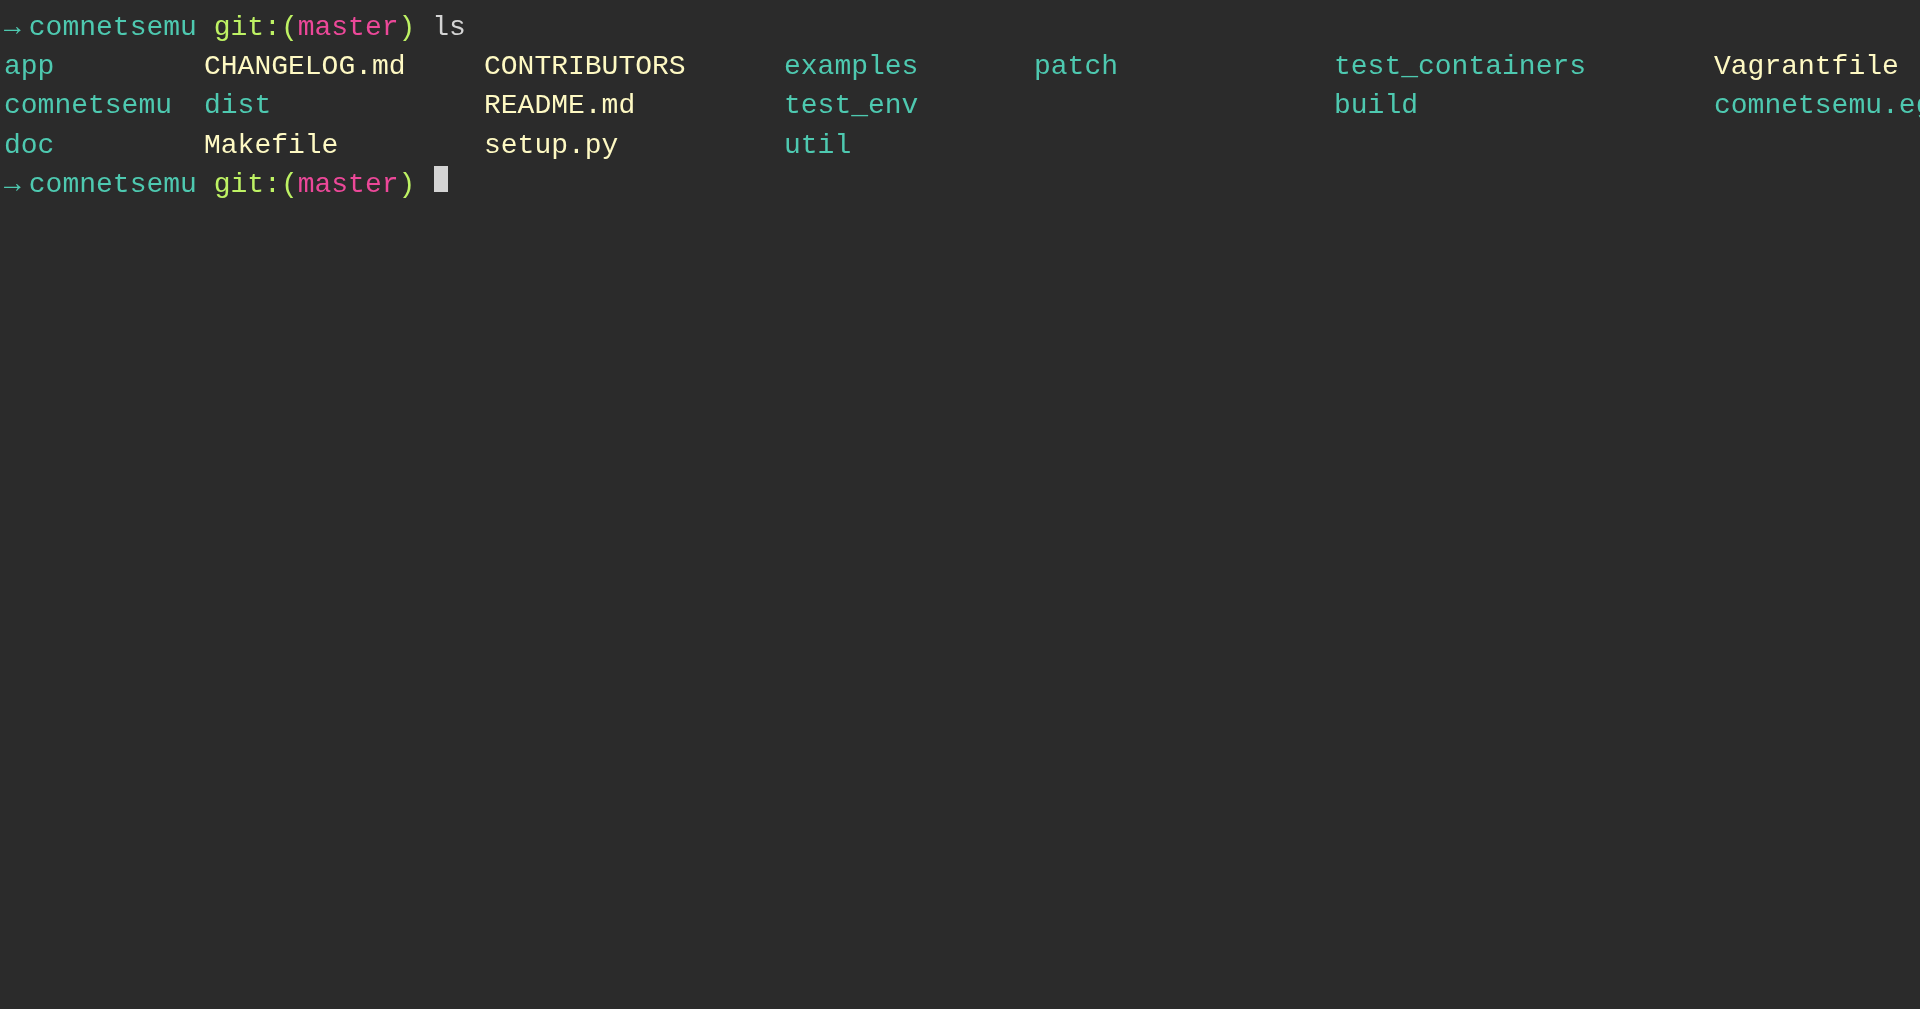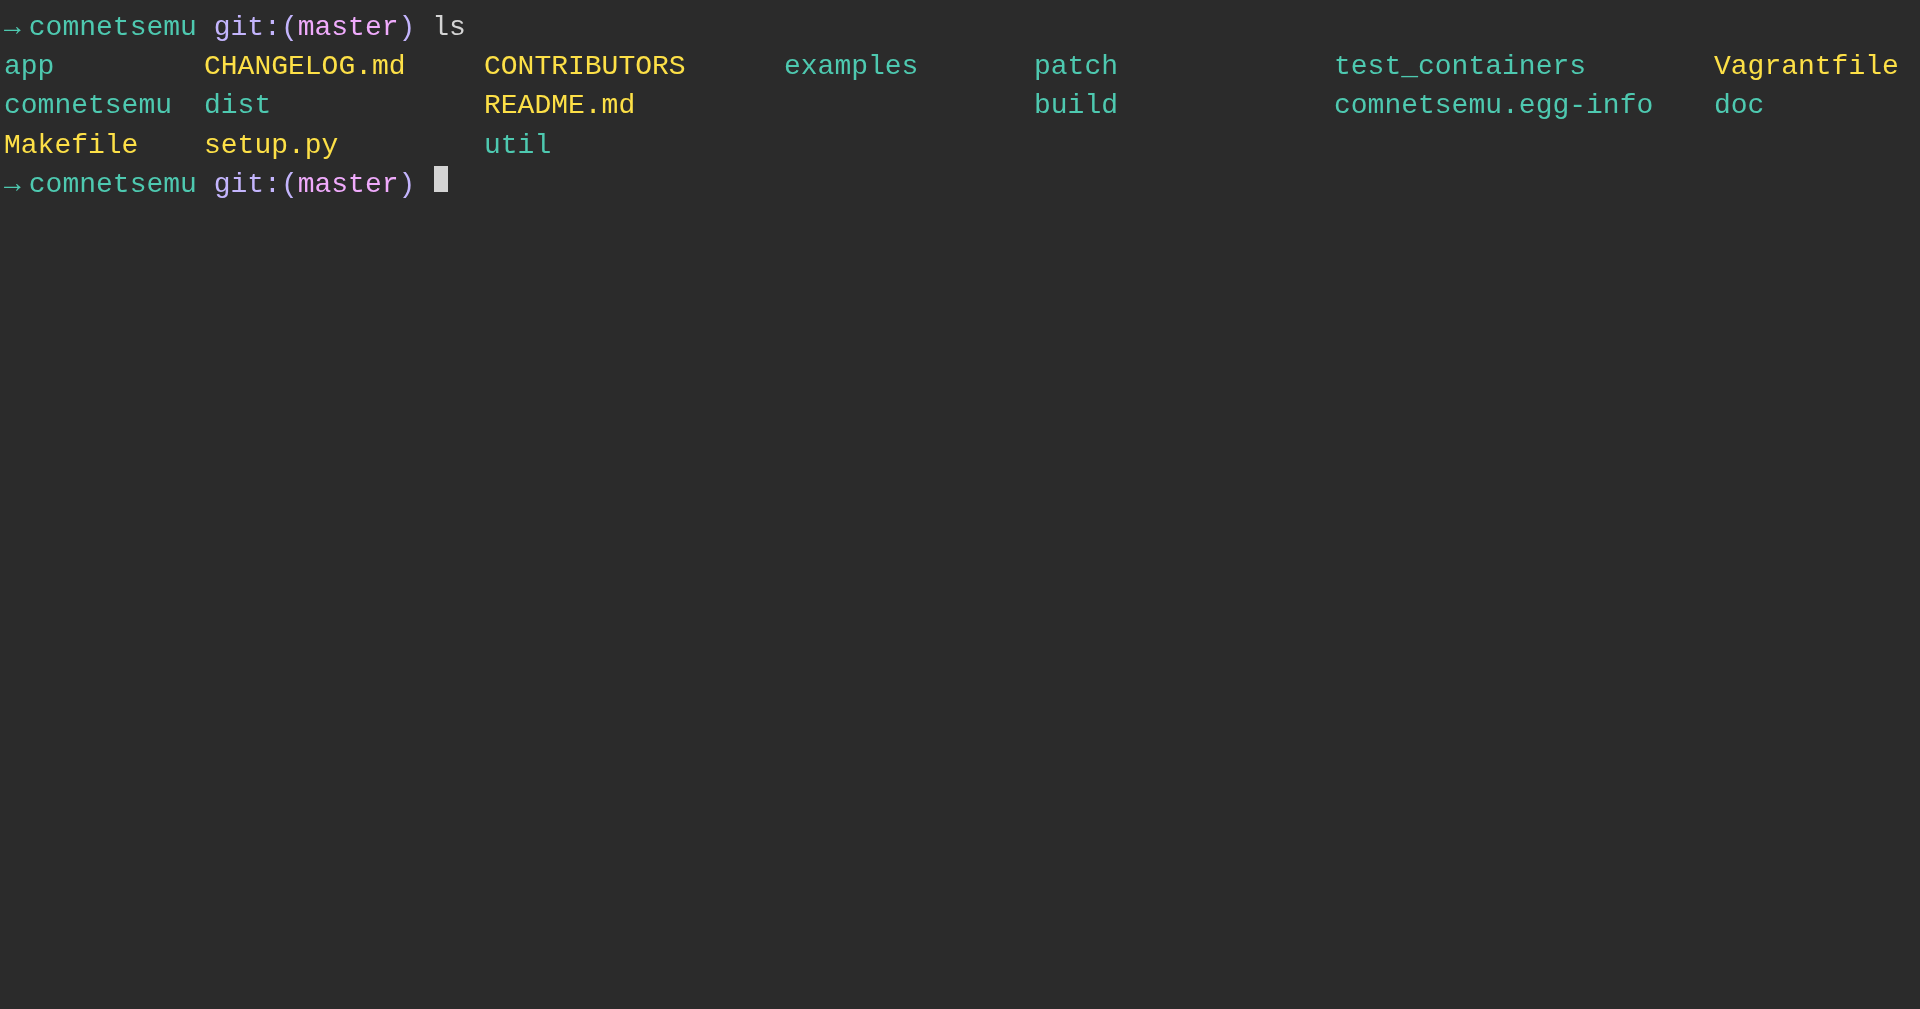--- a/index.html
+++ b/index.html
@@ -37,37 +37,37 @@
     .prompt-arrow {
       color: #4ec9b0;
       margin-right: 8px;
     }
 
     .prompt-dir {
       color: #4ec9b0;
     }
 
     .prompt-git {
-      color: #c4b5fd;
+      color: #bef264;
     }
 
     .prompt-git-branch {
-      color: #f0abfc;
+      color: #ec4899;
     }
 
     .prompt-cmd {
       color: #d4d4d4;
     }
 
     .file-dir {
       color: #4ec9b0;
     }
 
     .file-normal {
-      color: #fde047;
+      color: #fef9c3;
     }
 
     .ls-grid {
       display: grid;
       grid-template-columns: 200px 280px 300px 250px 300px 380px auto;
       grid-template-rows: repeat(3, 1.4em);
       padding: 0 4px;
     }
 
     .ls-cell {
@@ -105,20 +105,21 @@
     <span class="ls-cell file-normal">CHANGELOG.md</span>
     <span class="ls-cell file-normal">CONTRIBUTORS</span>
     <span class="ls-cell file-dir">examples</span>
     <span class="ls-cell file-dir">patch</span>
     <span class="ls-cell file-dir">test_containers</span>
     <span class="ls-cell file-normal">Vagrantfile</span>
 
     <span class="ls-cell file-dir">comnetsemu</span>
     <span class="ls-cell file-dir">dist</span>
     <span class="ls-cell file-normal">README.md</span>
+    <span class="ls-cell file-dir">test_env</span>
     <span class="ls-cell"></span>
 
     <span class="ls-cell file-dir">build</span>
     <span class="ls-cell file-dir">comnetsemu.egg-info</span>
     <span class="ls-cell file-dir">doc</span>
     <span class="ls-cell file-normal">Makefile</span>
     <span class="ls-cell file-normal">setup.py</span>
     <span class="ls-cell file-dir">util</span>
     <span class="ls-cell"></span>
   </div>

